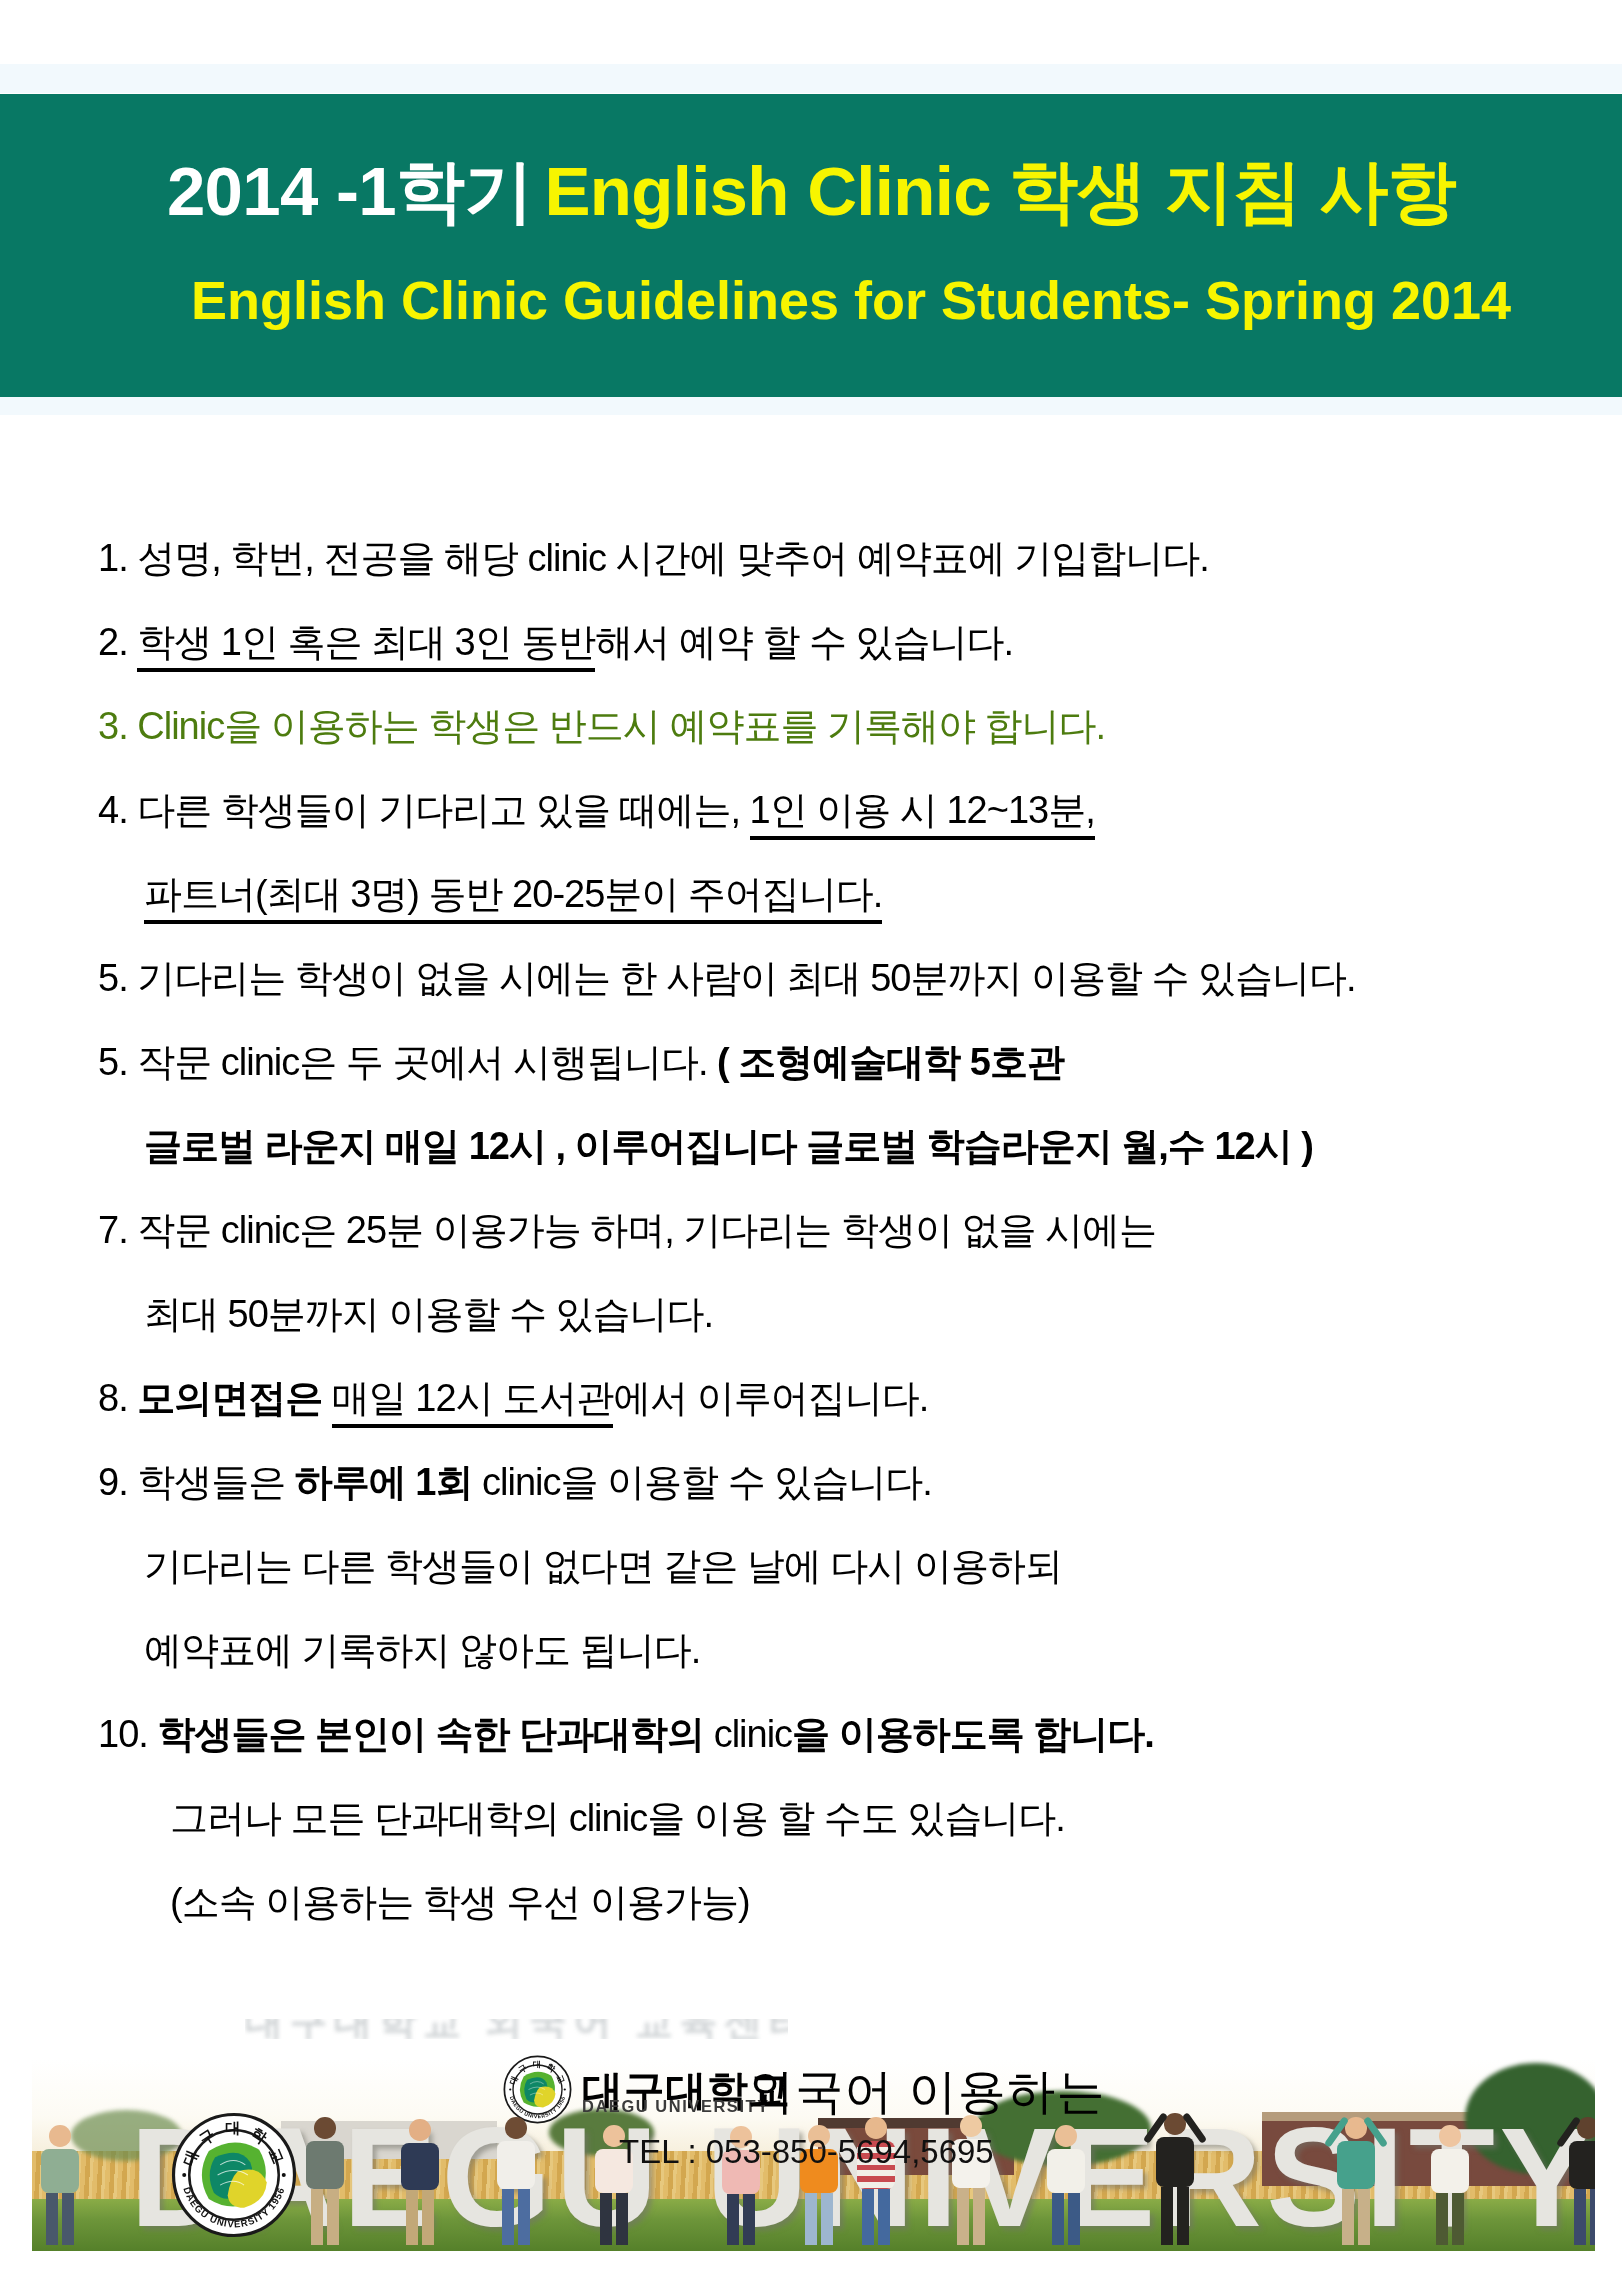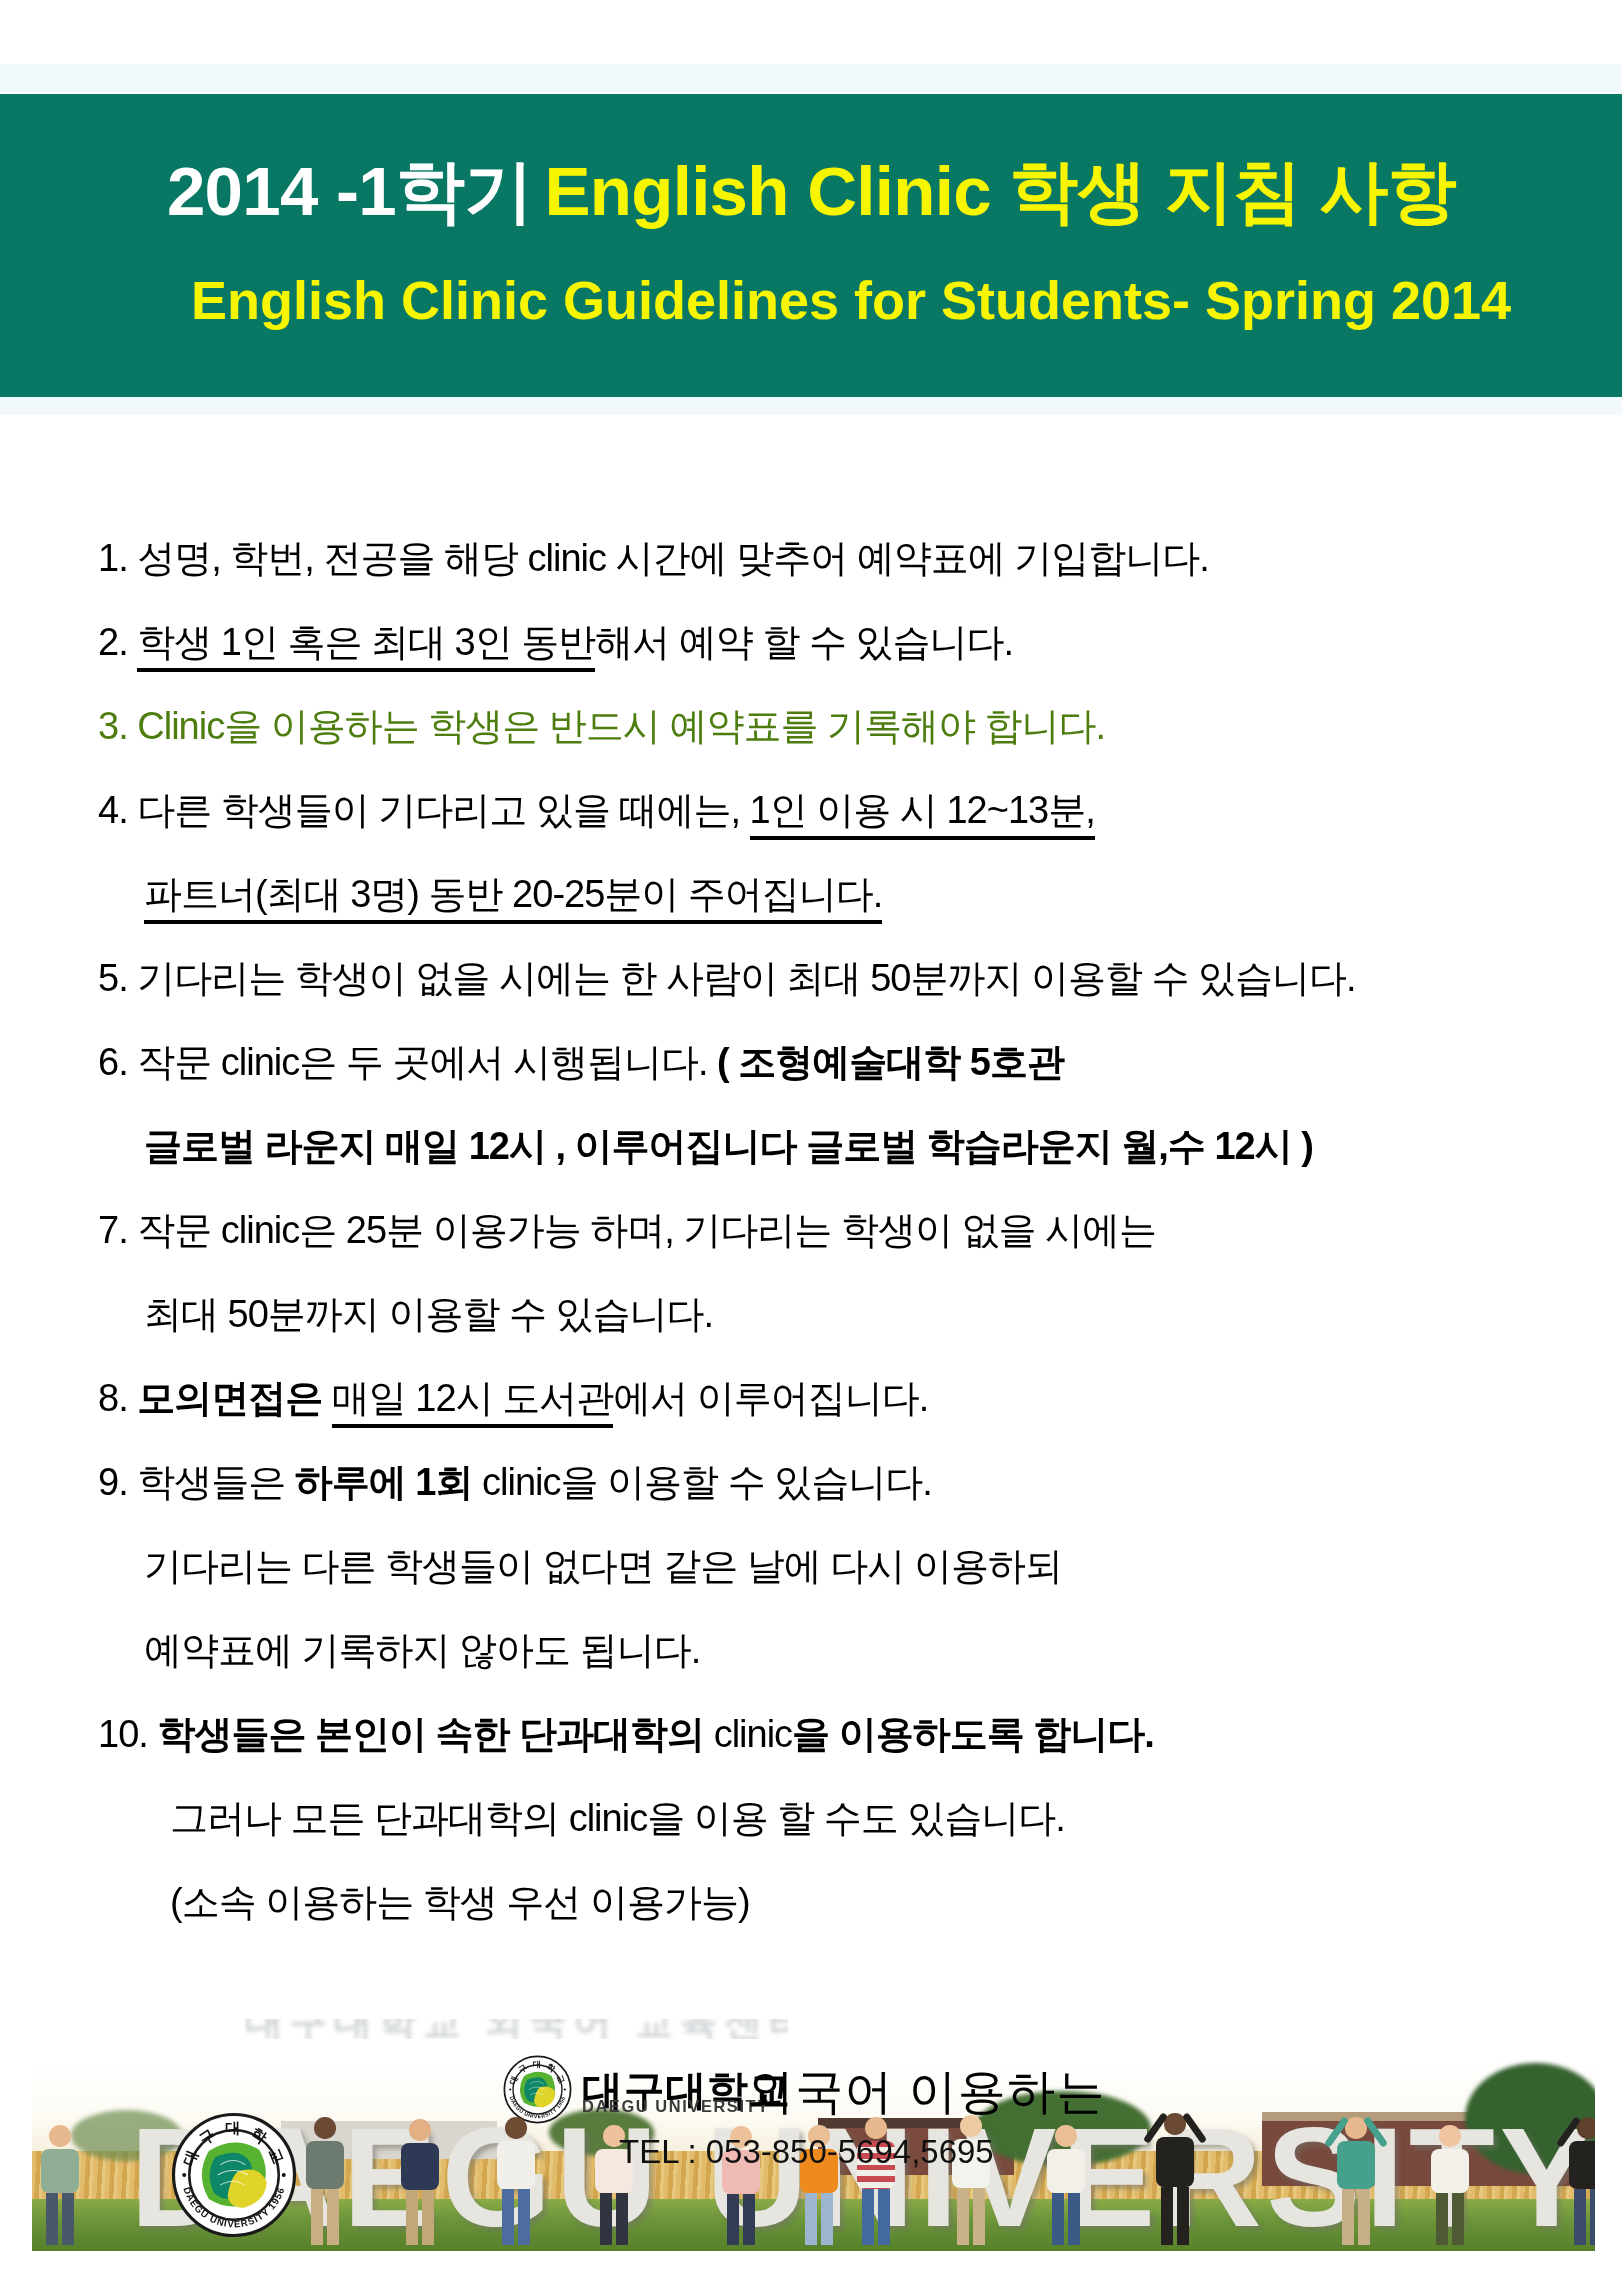--- a/index.html
+++ b/index.html
@@ -116,21 +116,21 @@
 
 <div class="strip" id="strip-bottom"></div>
 
 <div class="guidelines" id="guidelines">
     <div class="gl ind0"><span>1. 성명, 학번, 전공을 해당 clinic 시간에 맞추어 예약표에 기입합니다.</span></div>
     <div class="gl ind0"><span>2. </span><span class="u">학생 1인 혹은 최대 3인 동반</span><span>해서 예약 할 수 있습니다.</span></div>
     <div class="gl ind0 red"><span>3. Clinic을 이용하는 학생은 반드시 예약표를 기록해야 합니다.</span></div>
     <div class="gl ind0"><span>4. 다른 학생들이 기다리고 있을 때에는, </span><span class="u">1인 이용 시 12~13분,</span></div>
     <div class="gl ind1"><span class="u">파트너(최대 3명) 동반 20-25분이 주어집니다.</span></div>
     <div class="gl ind0"><span>5. 기다리는 학생이 없을 시에는 한 사람이 최대 50분까지 이용할 수 있습니다.</span></div>
-    <div class="gl ind0"><span>6. 작문 clinic은 두 곳에서 시행됩니다.  </span><span class="b">( 조형예술대학 5호관</span></div>
+    <div class="gl ind0"><span>5. 작문 clinic은 두 곳에서 시행됩니다.  </span><span class="b">( 조형예술대학 5호관</span></div>
     <div class="gl ind1"><span class="b">글로벌 라운지 매일 12시 , 이루어집니다 글로벌 학습라운지 월,수 12시 )</span></div>
     <div class="gl ind0"><span>7. 작문 clinic은 25분 이용가능 하며, 기다리는 학생이 없을 시에는</span></div>
     <div class="gl ind1"><span>최대 50분까지 이용할 수 있습니다.</span></div>
     <div class="gl ind0"><span>8. </span><span class="b">모의면접은</span><span> </span><span class="u">매일 12시 도서관</span><span>에서 이루어집니다.</span></div>
     <div class="gl ind0"><span>9. 학생들은 </span><span class="b">하루에 1회</span><span> clinic을 이용할 수 있습니다.</span></div>
     <div class="gl ind1"><span>기다리는 다른 학생들이 없다면 같은 날에 다시 이용하되</span></div>
     <div class="gl ind1"><span>예약표에 기록하지 않아도 됩니다.</span></div>
     <div class="gl ind0"><span>10. </span><span class="b">학생들은 본인이 속한 단과대학의 </span><span>clinic</span><span class="b">을 이용하도록 합니다.</span></div>
     <div class="gl ind2"><span>그러나 모든 단과대학의 clinic을 이용 할 수도 있습니다.</span></div>
     <div class="gl ind2"><span>(소속 이용하는 학생 우선 이용가능)</span></div>

